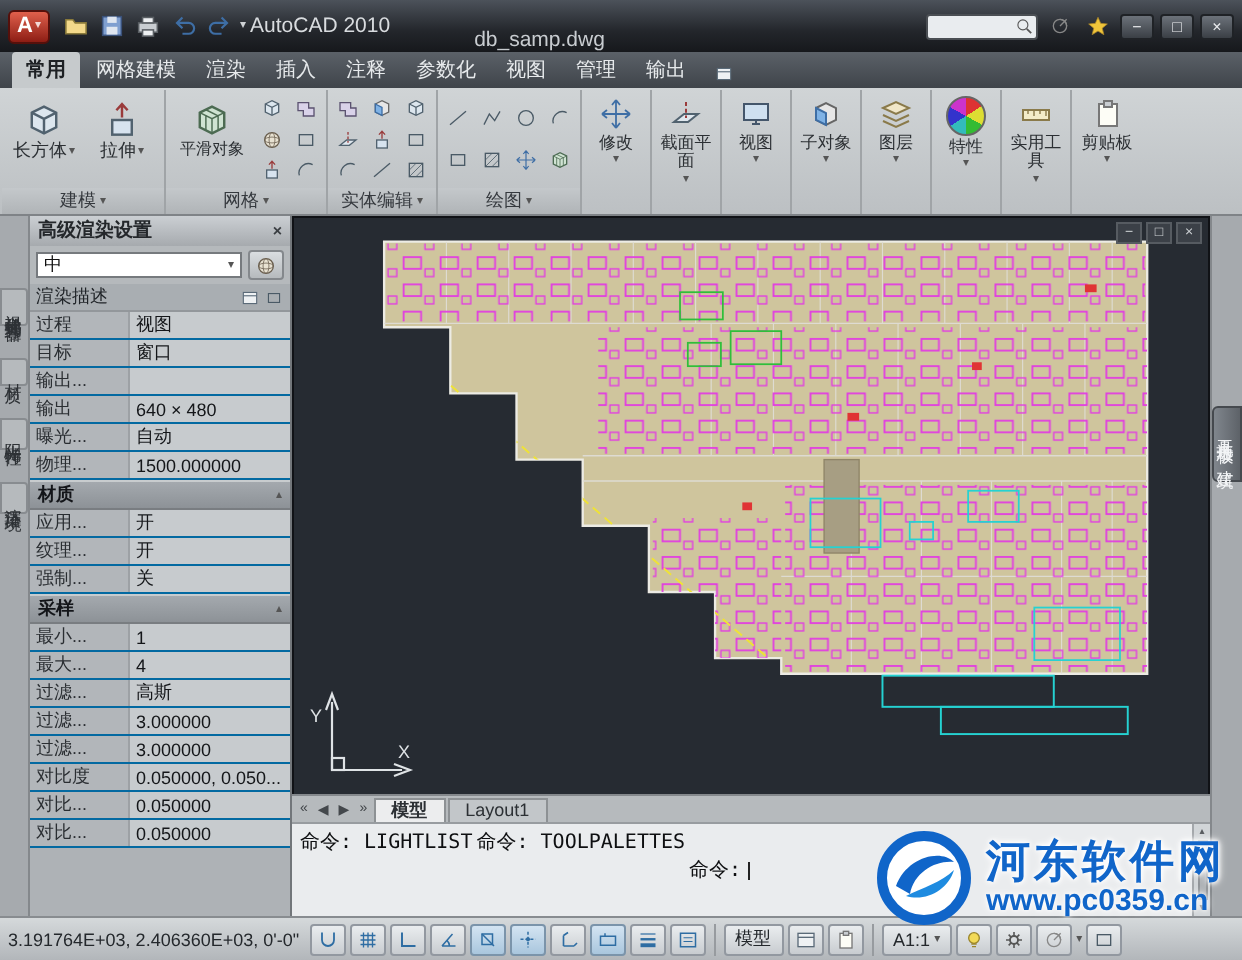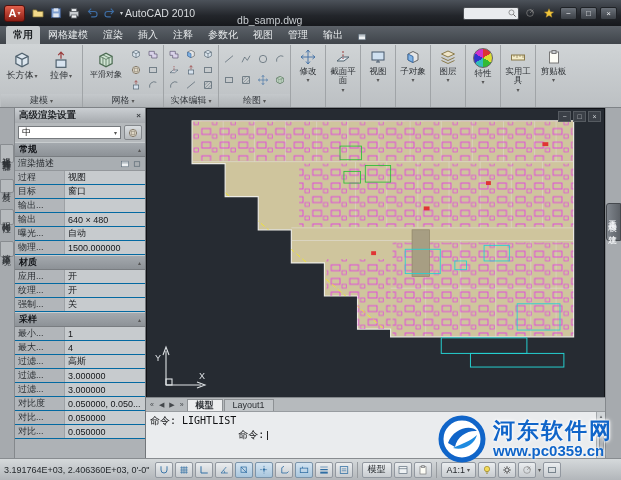--- a/index.html
+++ b/index.html
@@ -607,24 +607,20 @@
           <span class="c">▾</span>
         </div>
         <div class="pal-iconbtn">
             <svg class="i12">
               <use href="#s-sphere"></use>
             </svg>
           </div>
       </div>
       <div class="pal-scroll">
 
-        <div class="psec">
-          <span>常规</span>
-            <span class="c">▴</span>
-        </div>
         <div class="psub">
           <span>渲染描述</span>
           <span class="subicons">
             <svg class="i10">
                 <use href="#s-window"></use>
               </svg>
             <svg class="i10">
                 <use href="#s-rect"></use>
               </svg>
           </span>
@@ -784,20 +780,21 @@
         <span class="navbtn">◀</span>
         <span class="navbtn">▶</span>
         <span class="navbtn">»</span>
         <span class="laytab active">模型</span>
         <span class="laytab">Layout1</span>
       </div>
 
       <div class="cmd">
         <div class="cmd-lines">
           <div>命令:  LIGHTLIST</div>
+          <div>命令:  TOOLPALETTES</div>
           <div class="cmd-prompt-row">
             <span>命令:</span>
             <span class="cmd-caret"></span>
           </div>
         </div>
         <div class="cmd-sb">
           <span>▴</span>
           <span class="cmd-thumb"></span>
           <span>▾</span>
         </div>

